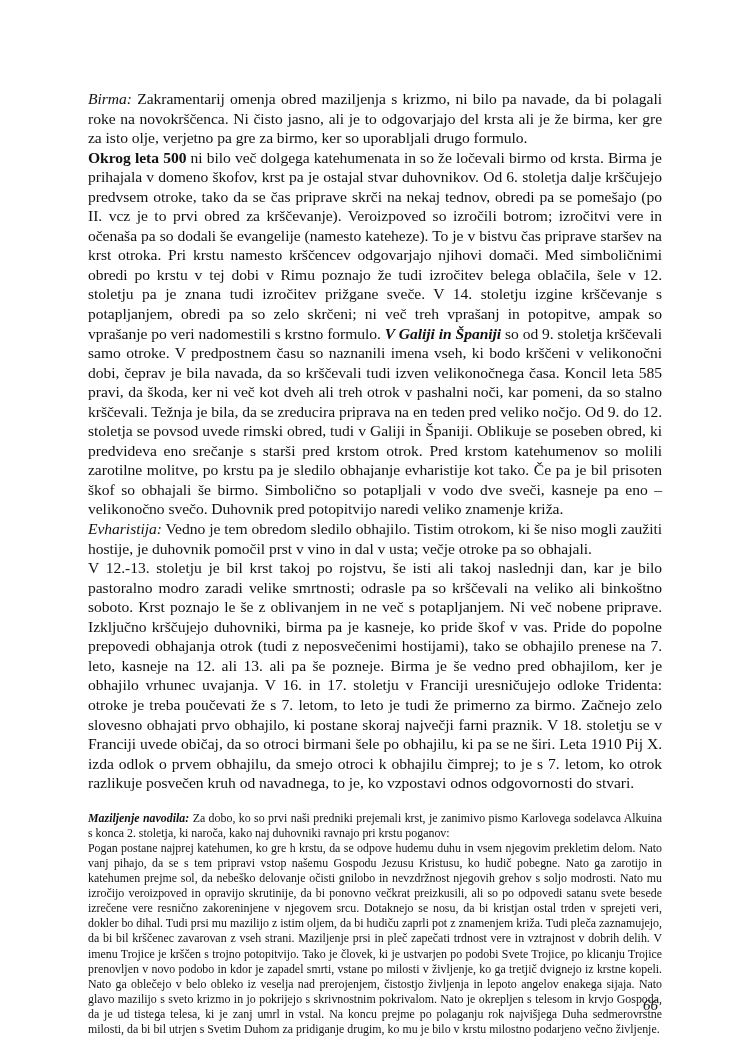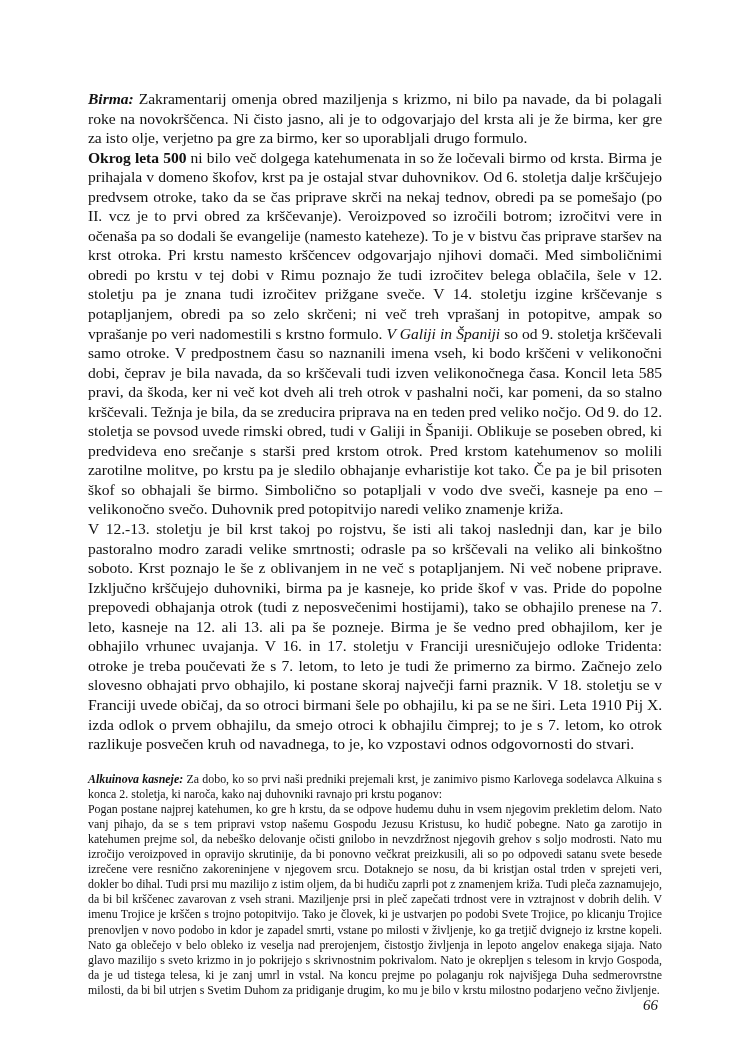--- a/index.html
+++ b/index.html
@@ -26,25 +26,26 @@
       font-size: 15.6px;
       line-height: 19.55px;
       text-align: justify;
       letter-spacing: -0.05px;
     }
     .main .lead-bold {
       font-weight: bold;
       margin-top: 12px;
     }
     .main .lead-bold-italic {
-      font-weight: bold;
+      font-weight: normal;
       font-style: italic;
     }
     .main .it {
       font-style: italic;
+      font-weight: bold;
     }
     .note {
       margin-top: 18px;
     }
     .note p {
       margin: 0;
       font-size: 11.9px;
       line-height: 15.1px;
       text-align: justify;
     }
@@ -61,22 +62,23 @@
       font-style: italic;
     }
   </style>
 </head>
 <body>
 
 <div class="page">
   <div class="main">
     <p><span class="lead-bold-italic">Birma:</span><span> Zakramentarij omenja obred maziljenja s krizmo, ni bilo pa navade, da bi polagali roke na novokrščenca. Ni čisto jasno, ali je to odgovarjajo del krsta ali je že birma, ker gre za isto olje, verjetno pa gre za birmo, ker so uporabljali drugo formulo.</span></p>
     <p><span class="lead-bold">Okrog leta 500</span><span> ni bilo več dolgega katehumenata in so že ločevali birmo od krsta. Birma je prihajala v domeno škofov, krst pa je ostajal stvar duhovnikov. Od 6. stoletja dalje krščujejo predvsem otroke, tako da se čas priprave skrči na nekaj tednov, obredi pa se pomešajo (po II. vcz je to prvi obred za krščevanje). Veroizpoved so izročili botrom; izročitvi vere in očenaša pa so dodali še evangelije (namesto kateheze). To je v bistvu čas priprave staršev na krst otroka. Pri krstu namesto krščencev odgovarjajo njihovi domači. Med simboličnimi obredi po krstu v tej dobi v Rimu poznajo že tudi izročitev belega oblačila, šele v 12. stoletju pa je znana tudi izročitev prižgane sveče. V 14. stoletju izgine krščevanje s potapljanjem, obredi pa so zelo skrčeni; ni več treh vprašanj in potopitve, ampak so vprašanje po veri nadomestili s krstno formulo.  </span><span class="it">V Galiji in Španiji</span><span> so od 9. stoletja krščevali samo otroke. V predpostnem času so naznanili imena vseh, ki bodo krščeni v velikonočni dobi, čeprav je bila navada, da so krščevali tudi izven velikonočnega časa. Koncil leta 585 pravi, da škoda, ker ni več kot dveh ali treh otrok v pashalni noči, kar pomeni, da so stalno krščevali. Težnja je bila, da se zreducira priprava na en teden pred veliko nočjo. Od 9. do 12. stoletja se povsod uvede rimski obred, tudi v Galiji in Španiji. Oblikuje se poseben obred, ki predvideva eno srečanje s starši pred krstom otrok. Pred krstom katehumenov so molili zarotilne molitve, po krstu pa je sledilo obhajanje evharistije kot tako. Če pa je bil prisoten škof so obhajali še birmo. Simbolično so potapljali v vodo dve sveči, kasneje pa eno – velikonočno svečo. Duhovnik pred potopitvijo naredi veliko znamenje križa.</span></p>
+    <p><span class="lead-bold-italic">Evharistija:</span><span> Vedno je tem obredom sledilo obhajilo. Tistim otrokom, ki še niso mogli zaužiti hostije, je duhovnik pomočil prst v vino in dal v usta; večje otroke pa so obhajali.</span></p>
     <p>V 12.-13. stoletju je bil krst takoj po rojstvu, še isti ali takoj naslednji dan, kar je bilo pastoralno modro zaradi velike smrtnosti; odrasle pa so krščevali na veliko ali binkoštno soboto. Krst poznajo le še z oblivanjem in ne več s potapljanjem. Ni več nobene priprave. Izključno krščujejo duhovniki, birma pa je kasneje, ko pride škof v vas. Pride do popolne prepovedi obhajanja otrok (tudi z neposvečenimi hostijami), tako se obhajilo prenese na 7. leto, kasneje na 12. ali 13. ali pa še pozneje. Birma je še vedno pred obhajilom, ker je obhajilo vrhunec uvajanja. V 16. in 17. stoletju v Franciji uresničujejo odloke Tridenta: otroke je treba poučevati že s 7. letom, to leto je tudi že primerno za birmo. Začnejo zelo slovesno obhajati prvo obhajilo, ki postane skoraj največji farni praznik. V 18. stoletju se v Franciji uvede običaj, da so otroci birmani šele po obhajilu, ki pa se ne širi. Leta 1910 Pij X. izda odlok o prvem obhajilu, da smejo otroci k obhajilu čimprej; to je s 7. letom, ko otrok razlikuje posvečen kruh od navadnega, to je, ko vzpostavi odnos odgovornosti do stvari.</p>
   </div>
 
   <div class="note">
-    <p><span class="lead-bold-italic">Alkuinova kasneje:</span><span> Za dobo, ko so prvi naši predniki prejemali krst, je zanimivo pismo Karlovega sodelavca Alkuina s konca 2. stoletja, ki naroča, kako naj duhovniki ravnajo pri krstu poganov:</span></p>
+    <p><span class="lead-bold-italic">Maziljenje navodila:</span><span> Za dobo, ko so prvi naši predniki prejemali krst, je zanimivo pismo Karlovega sodelavca Alkuina s konca 2. stoletja, ki naroča, kako naj duhovniki ravnajo pri krstu poganov:</span></p>
     <p>Pogan postane najprej katehumen, ko gre h krstu, da se odpove hudemu duhu in vsem njegovim prekletim delom. Nato vanj pihajo, da se s tem pripravi vstop našemu Gospodu Jezusu Kristusu, ko hudič pobegne. Nato ga zarotijo in katehumen prejme sol, da nebeško delovanje očisti gnilobo in nevzdržnost njegovih grehov s soljo modrosti. Nato mu izročijo veroizpoved in opravijo skrutinije, da bi ponovno večkrat preizkusili, ali so po odpovedi satanu svete besede izrečene vere resnično zakoreninjene v njegovem srcu. Dotaknejo se nosu, da bi kristjan ostal trden v sprejeti veri, dokler bo dihal. Tudi prsi mu mazilijo z istim oljem, da bi hudiču zaprli pot z znamenjem križa. Tudi pleča zaznamujejo, da bi bil krščenec zavarovan z vseh strani. Maziljenje prsi in pleč zapečati trdnost vere in vztrajnost v dobrih delih. V imenu Trojice je krščen s trojno potopitvijo. Tako je človek, ki je ustvarjen po podobi Svete Trojice, po klicanju Trojice prenovljen v novo podobo in kdor je zapadel smrti, vstane po milosti v življenje, ko ga tretjič dvignejo iz krstne kopeli. Nato ga oblečejo v belo obleko iz veselja nad prerojenjem, čistostjo življenja in lepoto angelov enakega sijaja. Nato glavo mazilijo s sveto krizmo in jo pokrijejo s skrivnostnim pokrivalom. Nato je okrepljen s telesom in krvjo Gospoda, da je ud tistega telesa, ki je zanj umrl in vstal. Na koncu prejme po polaganju rok najvišjega Duha sedmerovrstne milosti, da bi bil utrjen s Svetim Duhom za pridiganje drugim, ko mu je bilo v krstu milostno podarjeno večno življenje.</p>
   </div>
 </div>
 
 <div class="page-number">66</div>
 
 </body></html>

